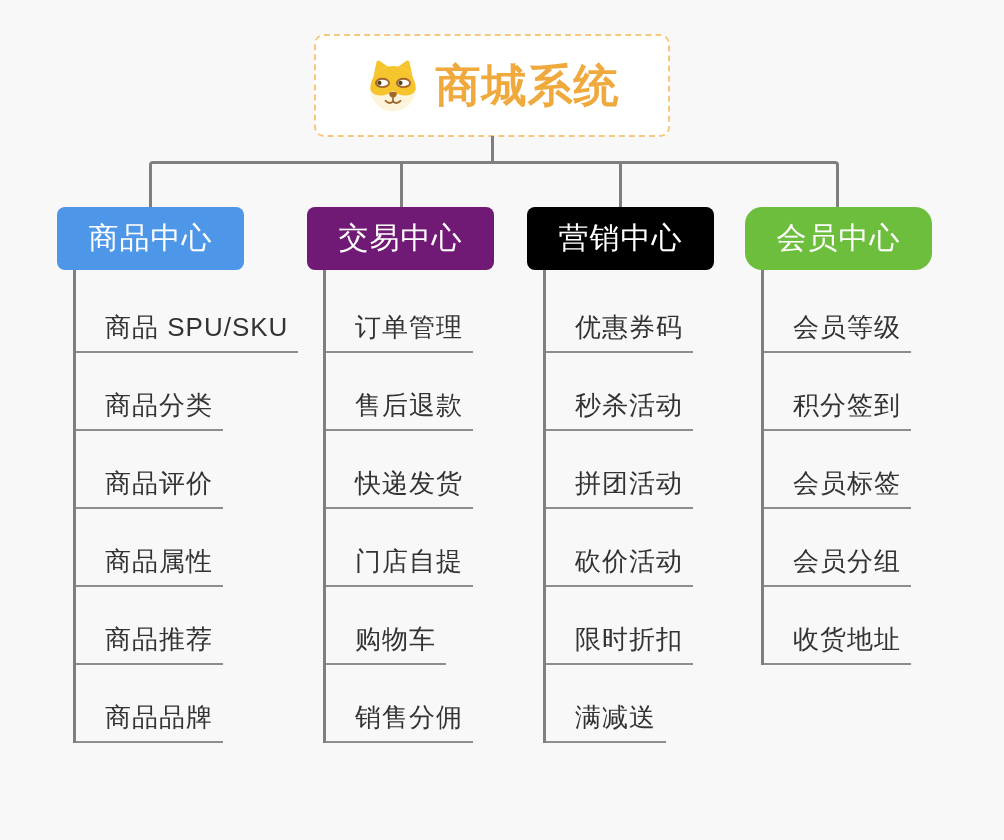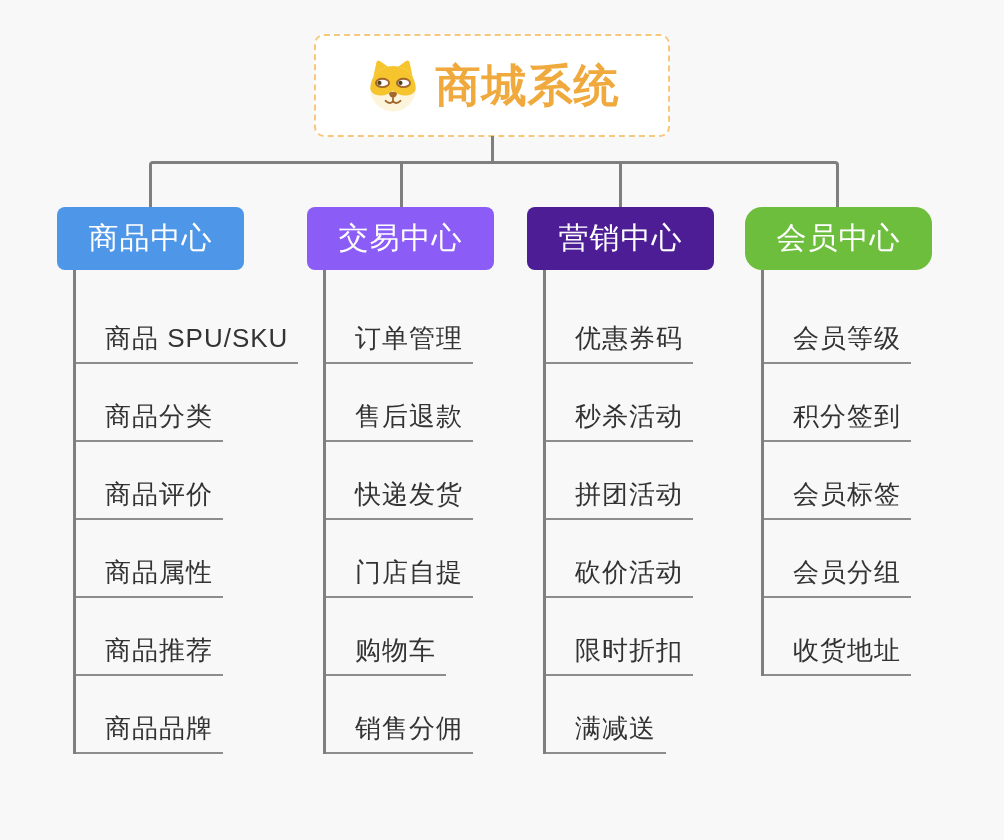--- a/index.html
+++ b/index.html
@@ -59,21 +59,21 @@
   }
   .children li {
     height:78px; box-sizing:border-box;
     display:flex; align-items:flex-end;
     width:fit-content;
     padding:0 10px 6px 29px;
     border-bottom:2px solid #8d8d8d;
     font-size:26px; letter-spacing:1px; color:#333333;
     white-space:nowrap;
   }
-  .children li:first-child { height:94px; }
+  .children li:first-child { height:83px; }
 </style>
 </head>
 <body>
 
 <div class="canvas">
 
   <div class="root-node" style="border-color: rgb(246, 199, 124); font-weight: bold;">
     <svg class="root-icon" viewBox="0 0 64 64" aria-hidden="true">
       <path d="M9 24 L13 5 Q14 1.5 17 3.5 L29 12 Z" fill="#f6c42c"></path>
       <path d="M55 24 L51 5 Q50 1.5 47 3.5 L35 12 Z" fill="#f6c42c"></path>
@@ -101,33 +101,33 @@
       <li>商品 SPU/SKU</li>
       <li>商品分类</li>
       <li>商品评价</li>
       <li>商品属性</li>
       <li>商品推荐</li>
       <li>商品品牌</li>
     </ul>
   </section>
 
   <section class="branch branch-2">
-    <div class="branch-head" style="background: #8b5cf6;">交易中心</div>
+    <div class="branch-head" style="background: #701a75;">交易中心</div>
     <ul class="children">
       <li>订单管理</li>
       <li>售后退款</li>
       <li>快递发货</li>
       <li>门店自提</li>
       <li>购物车</li>
       <li>销售分佣</li>
     </ul>
   </section>
 
   <section class="branch branch-3">
-    <div class="branch-head" style="background: #4c1d95;">营销中心</div>
+    <div class="branch-head" style="background: #000000;">营销中心</div>
     <ul class="children">
       <li>优惠券码</li>
       <li>秒杀活动</li>
       <li>拼团活动</li>
       <li>砍价活动</li>
       <li>限时折扣</li>
       <li>满减送</li>
     </ul>
   </section>
 

